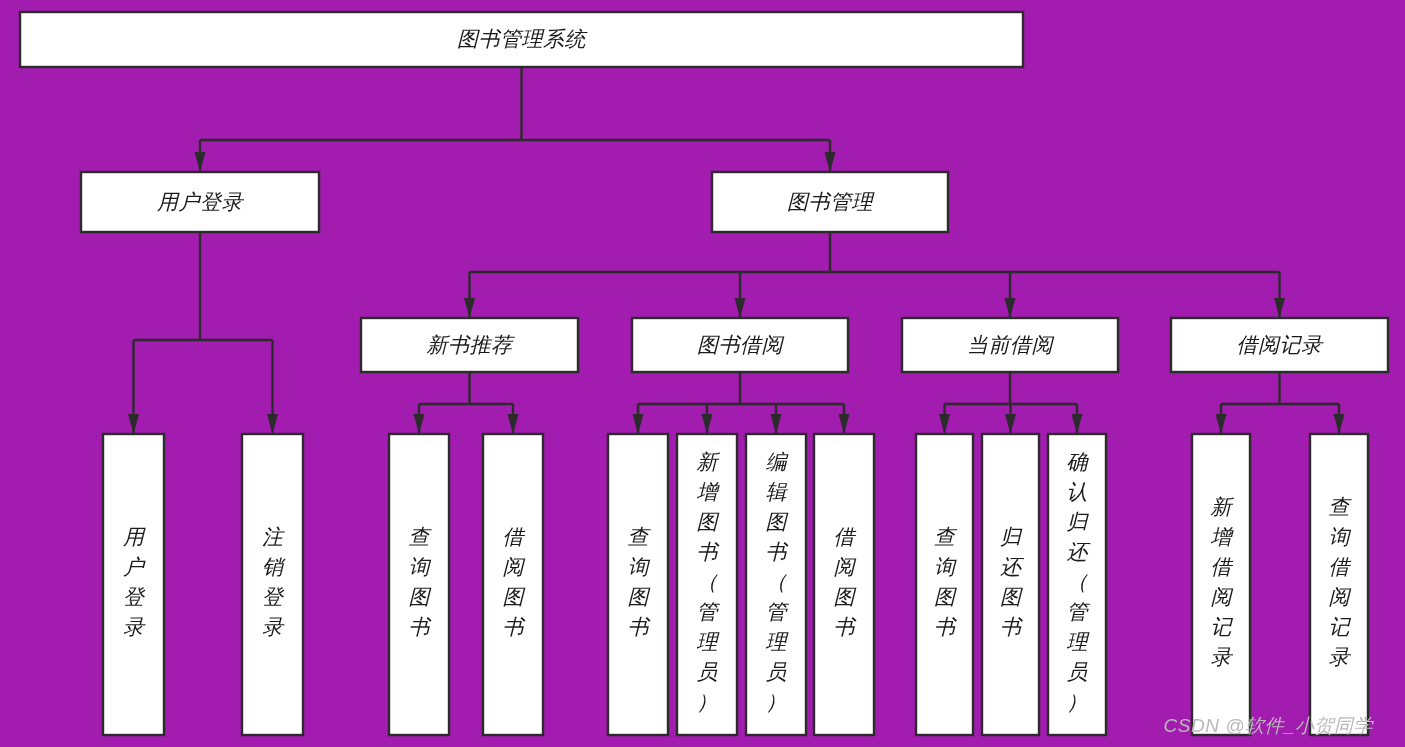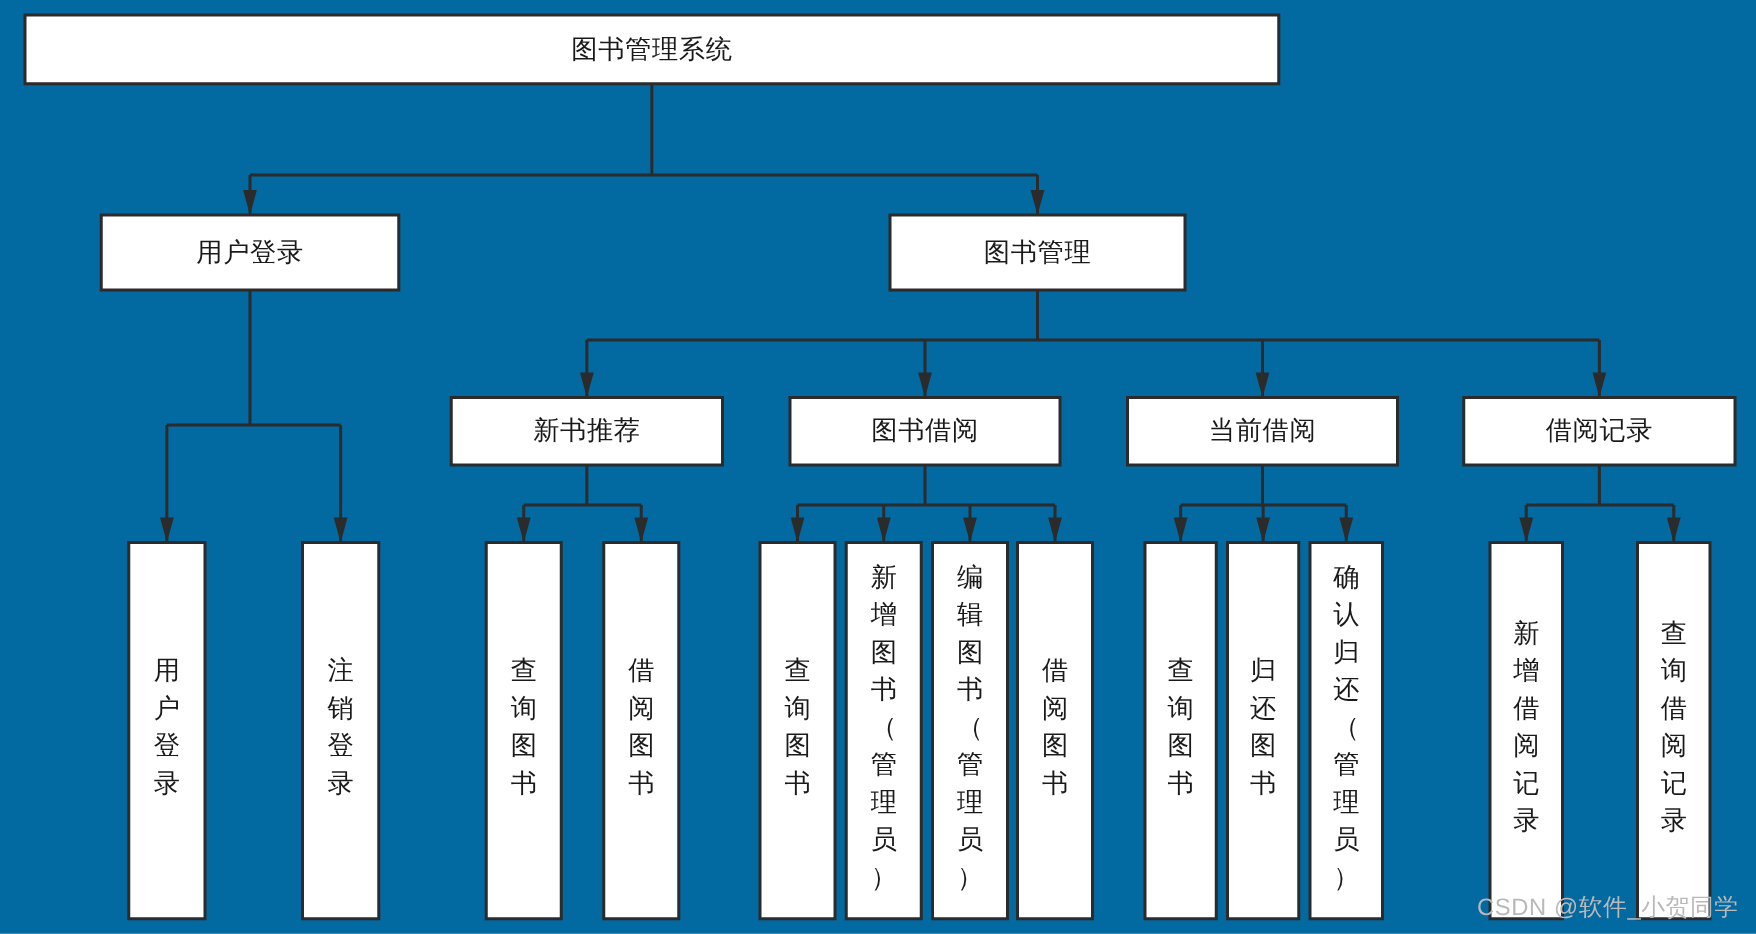--- a/index.html
+++ b/index.html
@@ -11,21 +11,22 @@
   body {
     width: 1405px;
     height: 747px;
     font-family: "Liberation Sans", "DejaVu Sans", sans-serif;
     overflow: hidden;
   }
   #diagram-root {
     position: relative;
     width: 1405px;
     height: 747px;
-    background: #0369a1;
+    background: #a21caf;
+    font-style: italic;
   }
   svg#flowchart {
     display: block;
     width: 1405px;
     height: 747px;
   }
   .node-rect {
     fill: #ffffff;
     stroke: #2b2b2b;
     stroke-width: 2.4;
@@ -51,21 +52,21 @@
     fill: none;
     stroke-linecap: butt;
     stroke-linejoin: miter;
   }
   .arrow-head {
     fill: #2b2b2b;
     stroke: none;
   }
   #watermark {
     position: absolute;
-    right: 14px;
+    right: 32px;
     bottom: 8px;
     font-family: "Liberation Sans", "DejaVu Sans", sans-serif;
     font-size: 19px;
     color: #b9b9b9;
     letter-spacing: 0.5px;
     white-space: nowrap;
     pointer-events: none;
     user-select: none;
   }
 </style>

